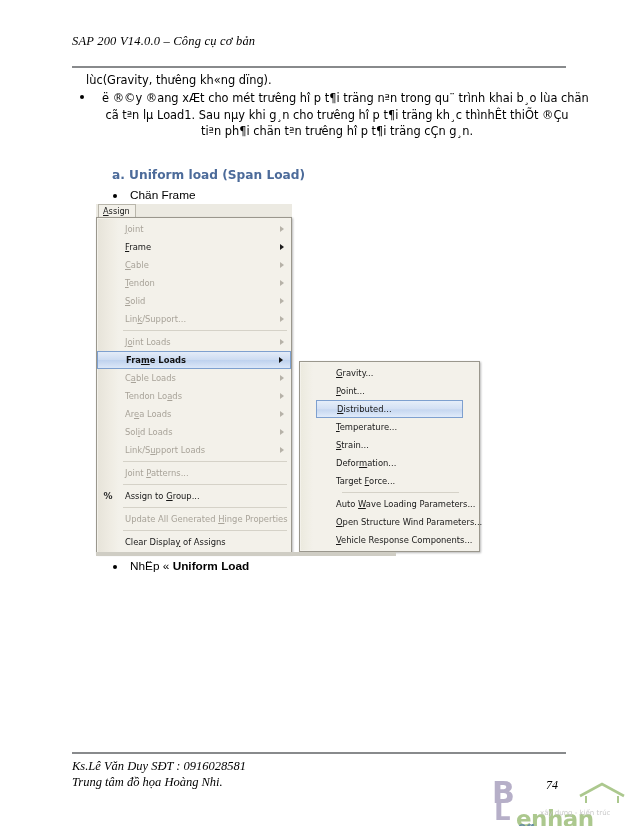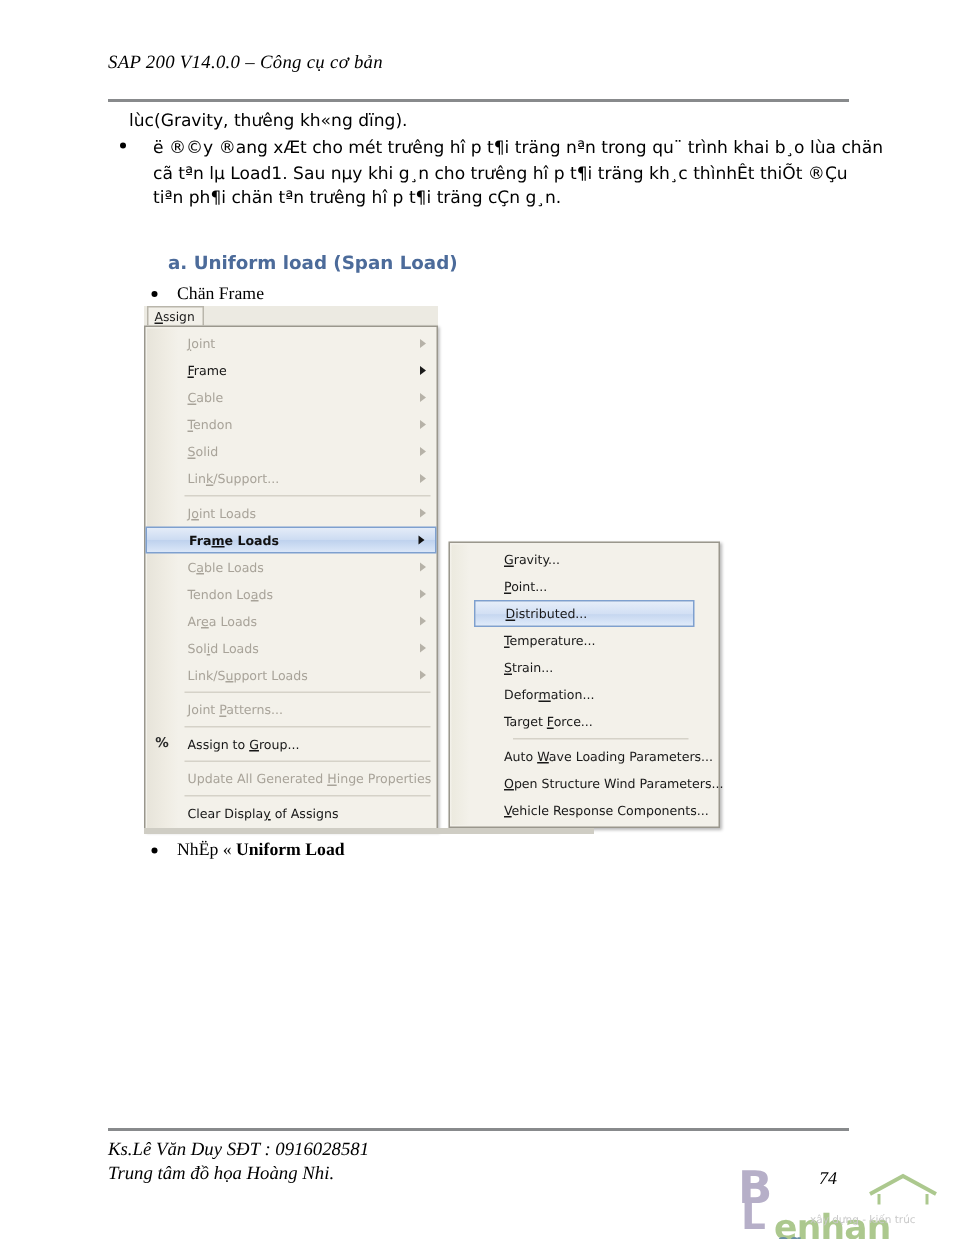--- a/index.html
+++ b/index.html
@@ -59,21 +59,21 @@
     white-space: nowrap;
   }
   .bullet-para {
     position: relative;
     margin-top: 1px;
     padding-left: 30px;
     font-family: "DejaVu Sans", sans-serif;
     font-size: 11.4px;
     line-height: 16.6px;
     color: #000;
-    text-align: left;
+    text-align: center;
   }
   .bullet-para .bdot {
     position: absolute;
     left: 8px;
     top: 5px;
     width: 4px;
     height: 4px;
     border-radius: 50%;
     background: #000;
   }
@@ -85,24 +85,25 @@
     left: 112px;
     top: 168px;
     font-family: "DejaVu Sans", sans-serif;
     font-weight: bold;
     font-size: 12.2px;
     color: #4c6b9a;
     white-space: nowrap;
   }
   .step-line {
     position: absolute;
-    font-family: Liberation Serif, serif;
+    font-family: Liberation Sans, sans-serif;
     font-size: 11.8px;
     color: #000;
     white-space: nowrap;
+    margin-left: 12px;
   }
   .step-line .bdot {
     position: absolute;
     left: -17px;
     top: 6px;
     width: 4px;
     height: 4px;
     border-radius: 50%;
     background: #000;
   }

